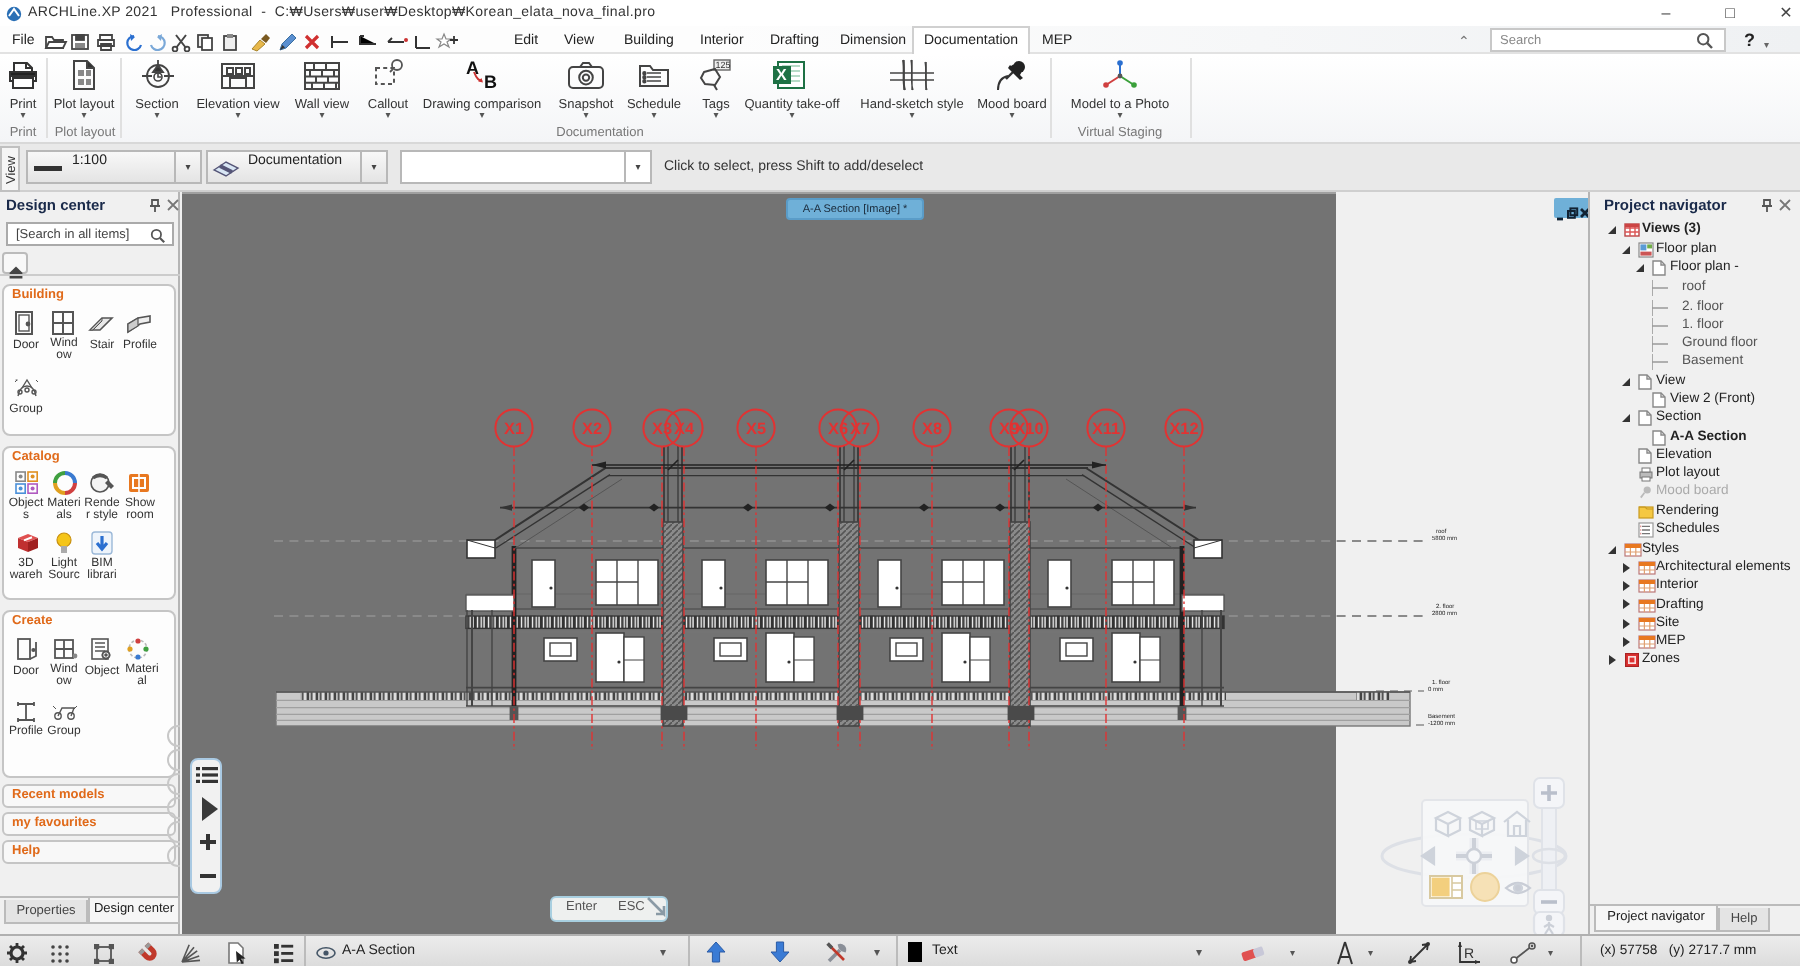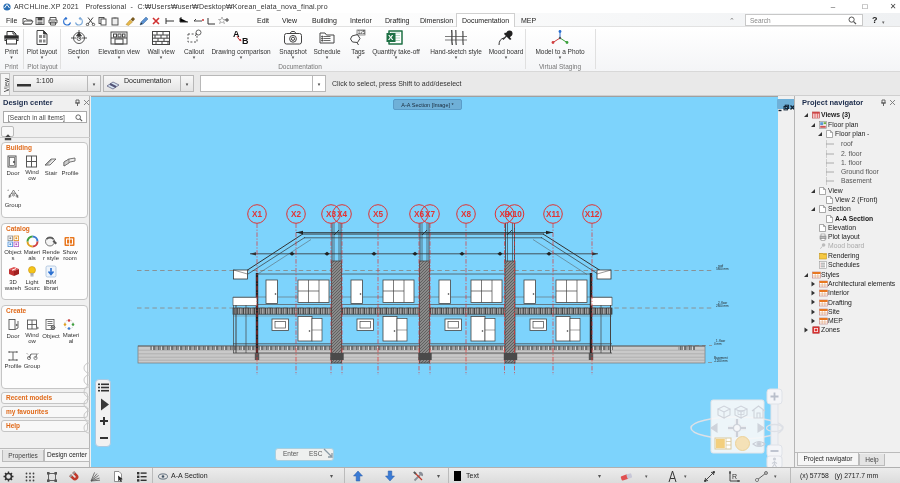--- a/index.html
+++ b/index.html
@@ -24,21 +24,21 @@
 .rgroup { position:absolute; top:36px; font-size:6.5px; color:#777; text-align:center; }
 .rsep { position:absolute; top:2px; width:1px; height:40px; background:#e0e0e0; }
 
 #toolrow { left:0; top:72px; width:900px; height:24px; background:#e9e9e9; border-bottom:1px solid #cfcfcf; }
 .viewtab { position:absolute; left:0; top:1px; width:10px; height:23px; background:#f5f5f5; border:1px solid #c0c0c0; font-size:6.5px; color:#333; }
 
 .combo { position:absolute; top:3px; height:17px; background:linear-gradient(#f8f8f8,#e4e4e4); border:1px solid #b8b8b8; font-size:7px; color:#222; line-height:15px; }
 .comboArrow { position:absolute; top:3px; width:13px; height:17px; background:linear-gradient(#f8f8f8,#e4e4e4); border:1px solid #b8b8b8; border-left:none; color:#444; font-size:5px; text-align:center; line-height:17px; }
 
 #leftpanel { left:0; top:96px; width:90px; height:371px; background:#f0f0f0; border-right:1px solid #b5b5b5; }
-#canvas { left:91px; top:96px; width:687px; height:371px; background:#7dd3fc; border-top:1px solid #a0a0a0; }
+#canvas { left:91px; top:96px; width:577px; height:371px; background:#737373; border-top:1px solid #a0a0a0; }
 #rightpanel { left:794px; top:96px; width:106px; height:371px; background:#f0f0f0; border-left:1px solid #b5b5b5; }
 #statusbar { left:0; top:467px; width:900px; height:16px; background:linear-gradient(#ececec,#dcdcdc); border-top:1px solid #b0b0b0; }
 </style>
 </head>
 <body>
 <div id="app">
   <div id="titlebar" class="abs">
     <svg class="abs" style="left:3px;top:3px" width="8" height="8" viewBox="0 0 8 8">
         <circle cx="4" cy="4" r="3.6" fill="#2a6fb5"></circle>
         <path d="M1.5 5 L4 1.5 L6.5 5" stroke="#fff" stroke-width="1" fill="none"></path>

